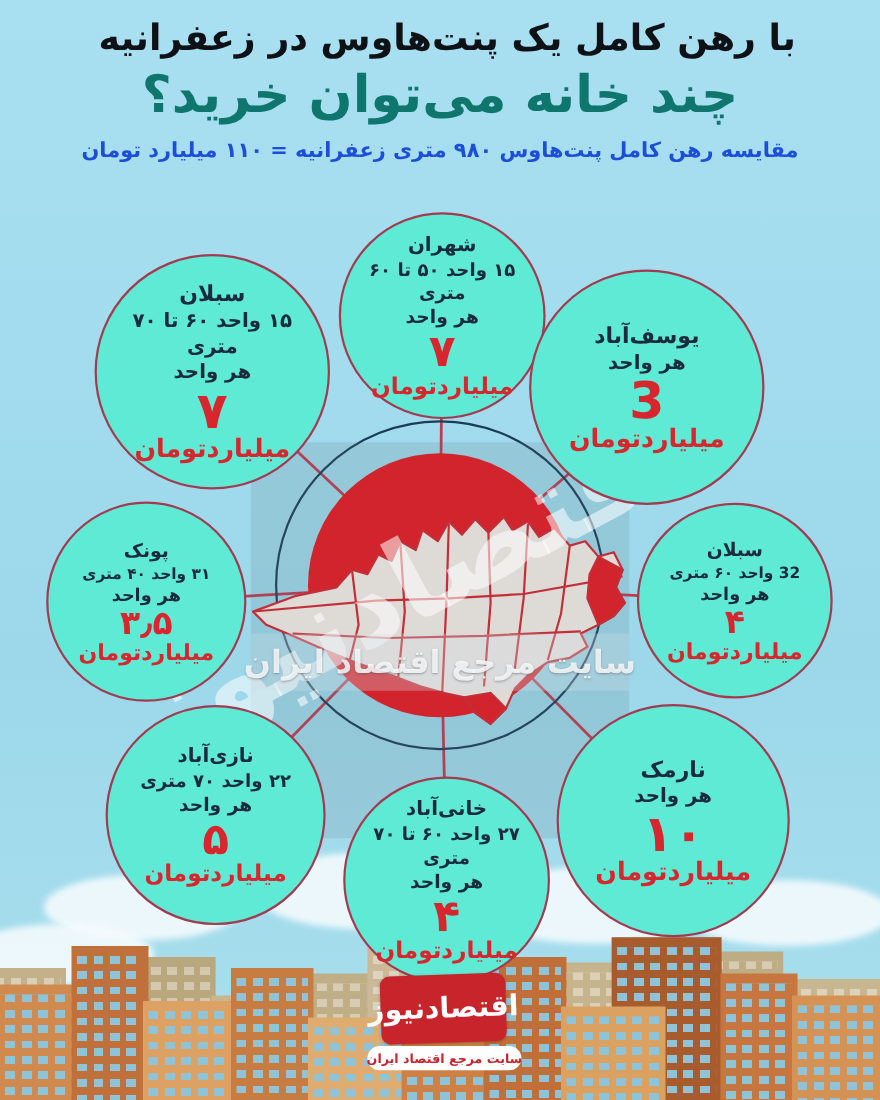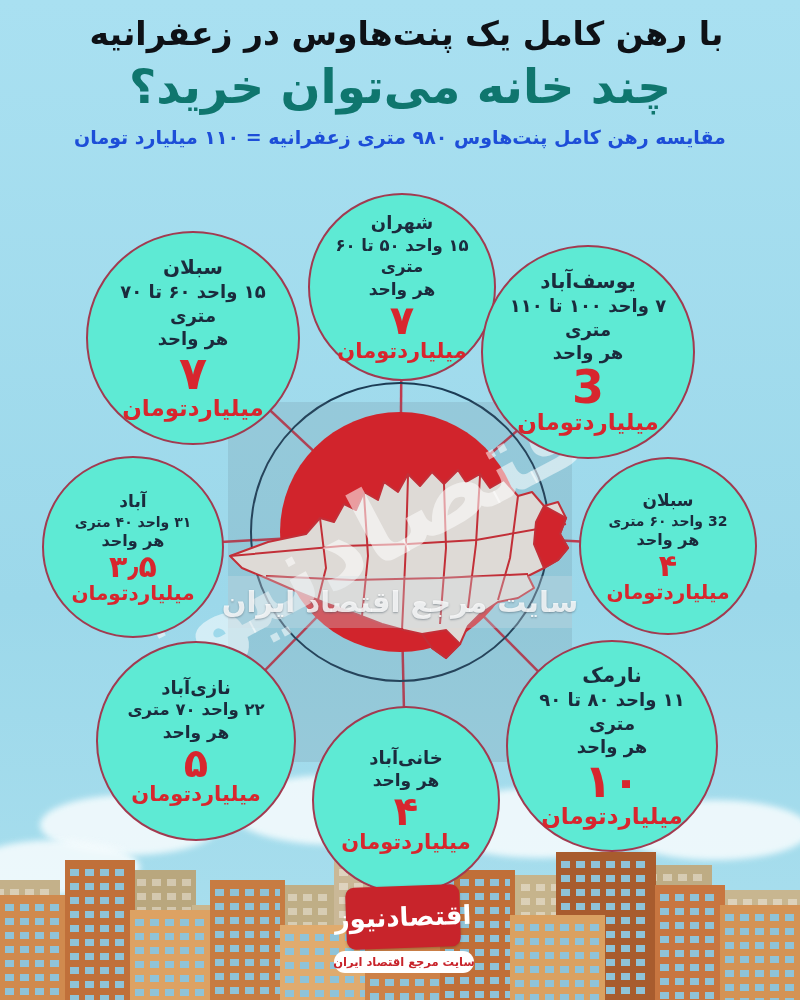--- a/index.html
+++ b/index.html
@@ -155,27 +155,26 @@
 </div>
 <div class="bubble size-l bb-punak">
   <div class="nm">سبلان</div>
   <div class="un">۱۵ واحد ۶۰ تا ۷۰ متری</div>
   <div class="pu">هر واحد</div>
   <div class="pr">۷</div>
   <div class="cu">میلیاردتومان</div>
 </div>
 <div class="bubble size-l bb-yusefabad">
   <div class="nm">یوسف‌آباد</div>
-  <div class="un">۷ واحد ۱۰۰ تا ۱۱۰ متری</div>
   <div class="pu">هر واحد</div>
   <div class="pr">3</div>
   <div class="cu">میلیاردتومان</div>
 </div>
 <div class="bubble size-s bb-jeyhoon">
-  <div class="nm">آباد</div>
+  <div class="nm">پونک</div>
   <div class="un">۳۱ واحد ۴۰ متری</div>
   <div class="pu">هر واحد</div>
   <div class="pr">۳٫۵</div>
   <div class="cu">میلیاردتومان</div>
 </div>
 <div class="bubble size-s bb-sabalan">
   <div class="nm">سبلان</div>
   <div class="un">32 واحد ۶۰ متری</div>
   <div class="pu">هر واحد</div>
   <div class="pr">۴</div>
@@ -183,26 +182,26 @@
 </div>
 <div class="bubble size-m bb-naziabad">
   <div class="nm">نازی‌آباد</div>
   <div class="un">۲۲ واحد ۷۰ متری</div>
   <div class="pu">هر واحد</div>
   <div class="pr">۵</div>
   <div class="cu">میلیاردتومان</div>
 </div>
 <div class="bubble size-m bb-khaniabad">
   <div class="nm">خانی‌آباد</div>
+  <div class="un">۲۷ واحد ۶۰ تا ۷۰ متری</div>
   <div class="pu">هر واحد</div>
   <div class="pr">۴</div>
   <div class="cu">میلیاردتومان</div>
 </div>
 <div class="bubble size-l bb-narmak">
   <div class="nm">نارمک</div>
-  <div class="un">۱۱ واحد ۸۰ تا ۹۰ متری</div>
   <div class="pu">هر واحد</div>
   <div class="pr">۱۰</div>
   <div class="cu">میلیاردتومان</div>
 </div>
 
 <div class="logo-box">اقتصادنیوز</div>
 <div class="logo-bar">سایت مرجع اقتصاد ایران</div>
 
 </body></html>

